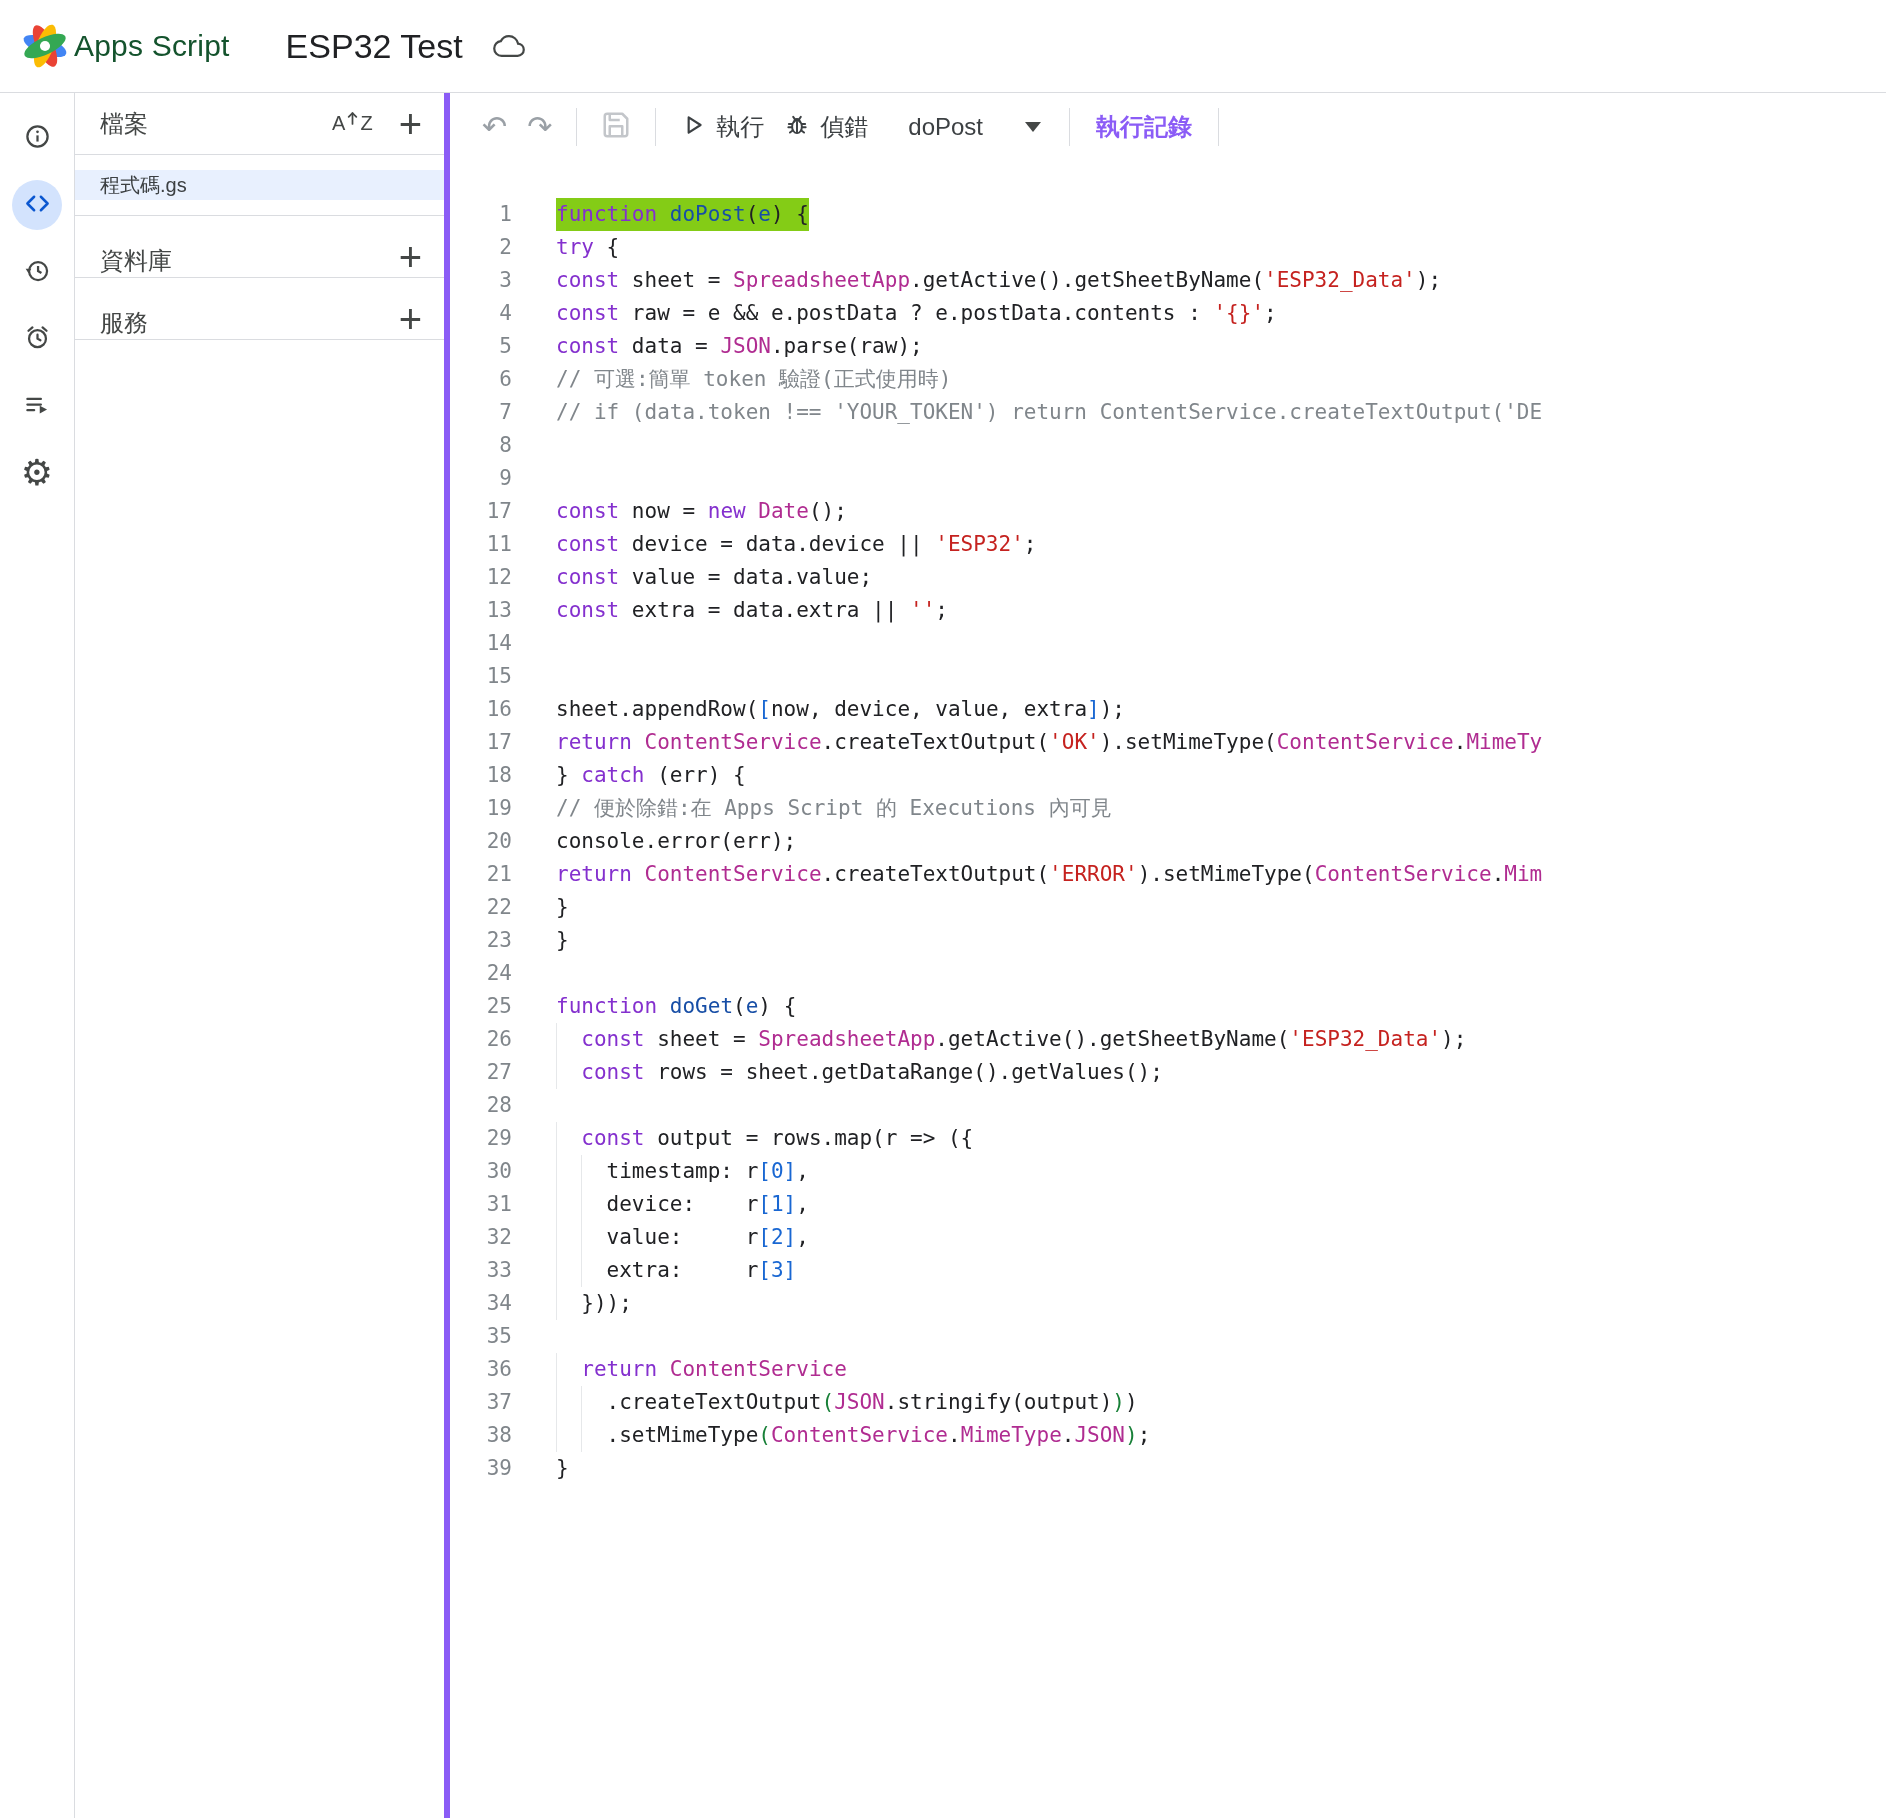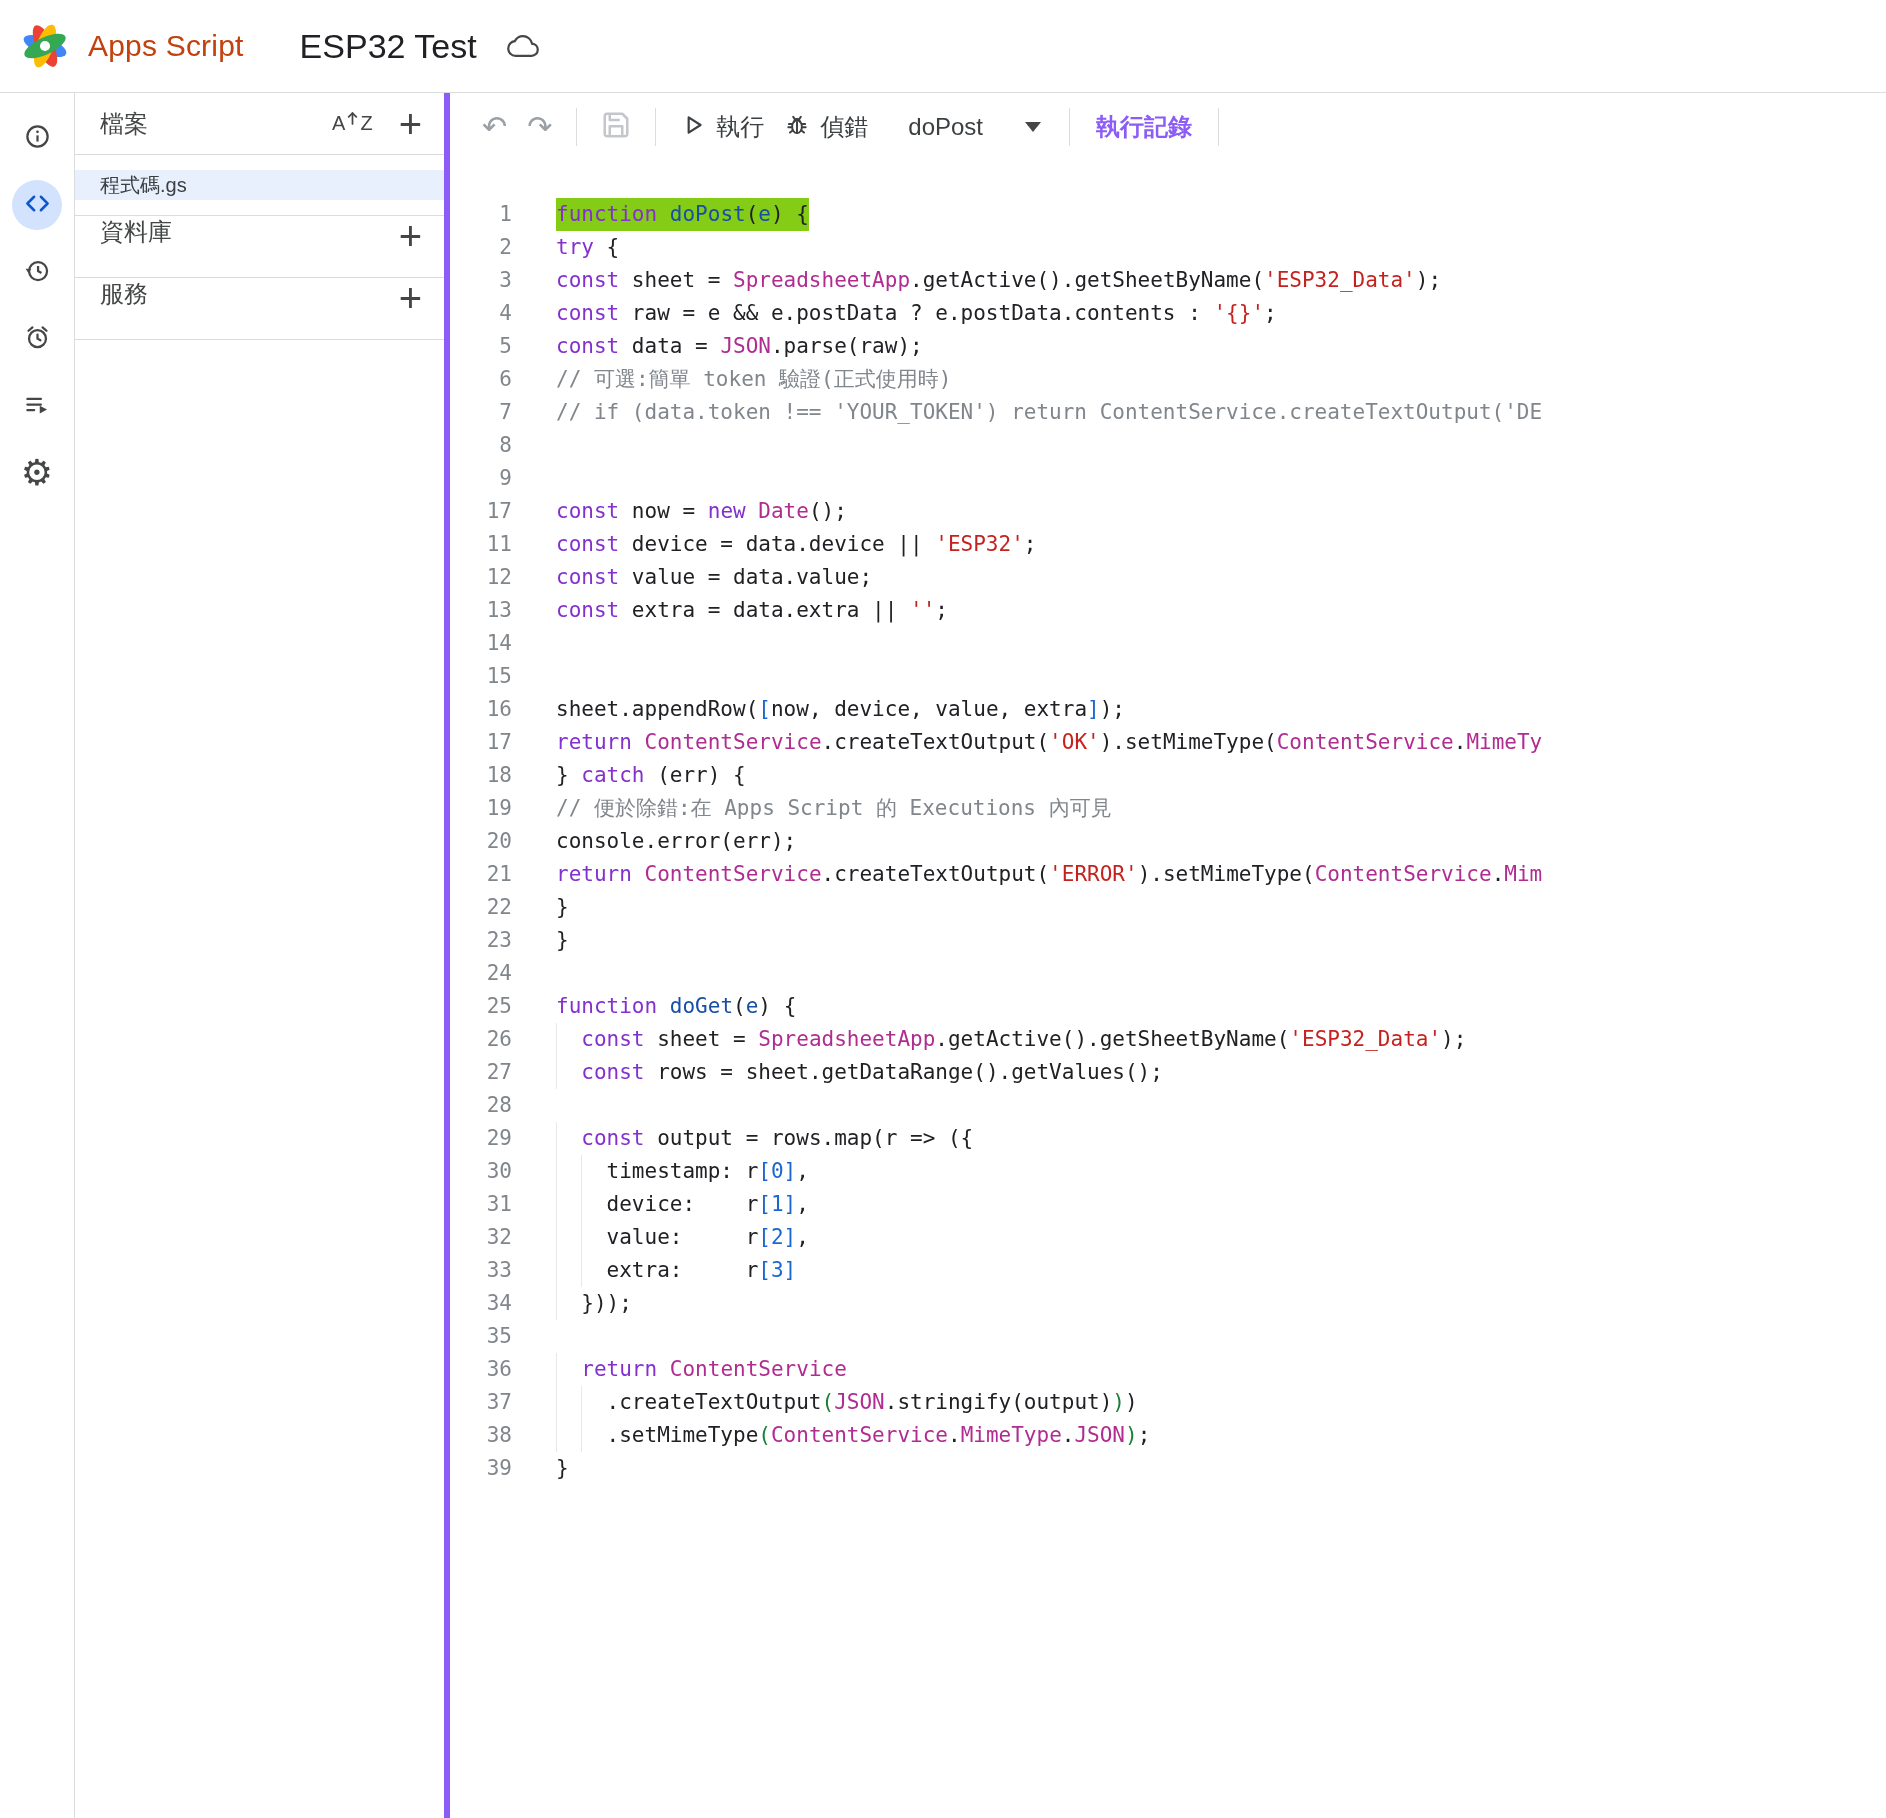--- a/index.html
+++ b/index.html
@@ -3,21 +3,21 @@
 <meta charset="utf-8">
 <style>
   * { margin:0; padding:0; box-sizing:border-box; }
   html,body { width:1886px; height:1818px; overflow:hidden; background:#fff;
     font-family:"Liberation Sans", sans-serif; color:#3c4043; }
 
   
   .hdr { height:93px; display:flex; align-items:center; padding-left:16px;
          border-bottom:1px solid #dadce0; background:#fff; }
   .logo { width:58px; height:50px; display:flex; align-items:center; justify-content:center; }
-  .app-name { font-size:30px; color:#c2410c; margin-left:14px; letter-spacing:.2px; }
+  .app-name { font-size:30px; color:#14532d; margin-left:0; letter-spacing:.2px; }
   .proj-title { font-size:34px; color:#202124; margin-left:56px; }
   .cloud-ic { margin-left:30px; display:flex; align-items:center; }
 
   
   .body-row { display:flex; height:1725px; }
 
   
   .rail { width:75px; border-right:1px solid #dadce0; display:flex; flex-direction:column;
           align-items:center; padding-top:20px; gap:17px; }
   .rail-btn { width:50px; height:50px; border:none; background:transparent; border-radius:50%;
@@ -34,21 +34,21 @@
              padding:0 22px 0 25px; border-bottom:1px solid #dadce0; }
   .sb-head-label { font-size:24px; color:#444746; }
   .sb-icons { display:flex; align-items:center; gap:26px; }
   .sort-az { display:flex; align-items:center; font-size:20px; font-weight:500; color:#444746; cursor:pointer; }
   .sort-az svg { margin:0 1px 10px 1px; }
   .plus { font-size:40px; font-weight:300; color:#444746; line-height:1; cursor:pointer;
           background:none; border:none; }
   .file-wrap { padding:15px 0; border-bottom:1px solid #dadce0; }
   .file-row { height:30px; background:#e8f0fe; display:flex; align-items:center;
               padding-left:25px; font-size:20px; color:#3c4043; cursor:pointer; }
-  .sb-section { height:62px; display:flex; align-items:flex-start; justify-content:space-between;
+  .sb-section { height:62px; display:flex; align-items:flex-end; justify-content:space-between;
                 padding:0 22px 0 25px; border-bottom:1px solid #dadce0; }
   .sb-section-label { font-size:24px; color:#444746; }
 
   
   .editor-col { flex:1; display:flex; flex-direction:column; min-width:0; }
   .toolbar { height:67px; display:flex; align-items:center; padding-left:22px; }
   .tb-btn { border:none; background:none; display:flex; align-items:center; gap:10px;
             cursor:pointer; padding:6px 10px; border-radius:6px; }
   .glyph-btn { font-size:30px; color:#9aa0a6; font-family:"DejaVu Sans", sans-serif; }
   .vdiv { width:1px; height:38px; background:#dadce0; margin:0 14px; }

